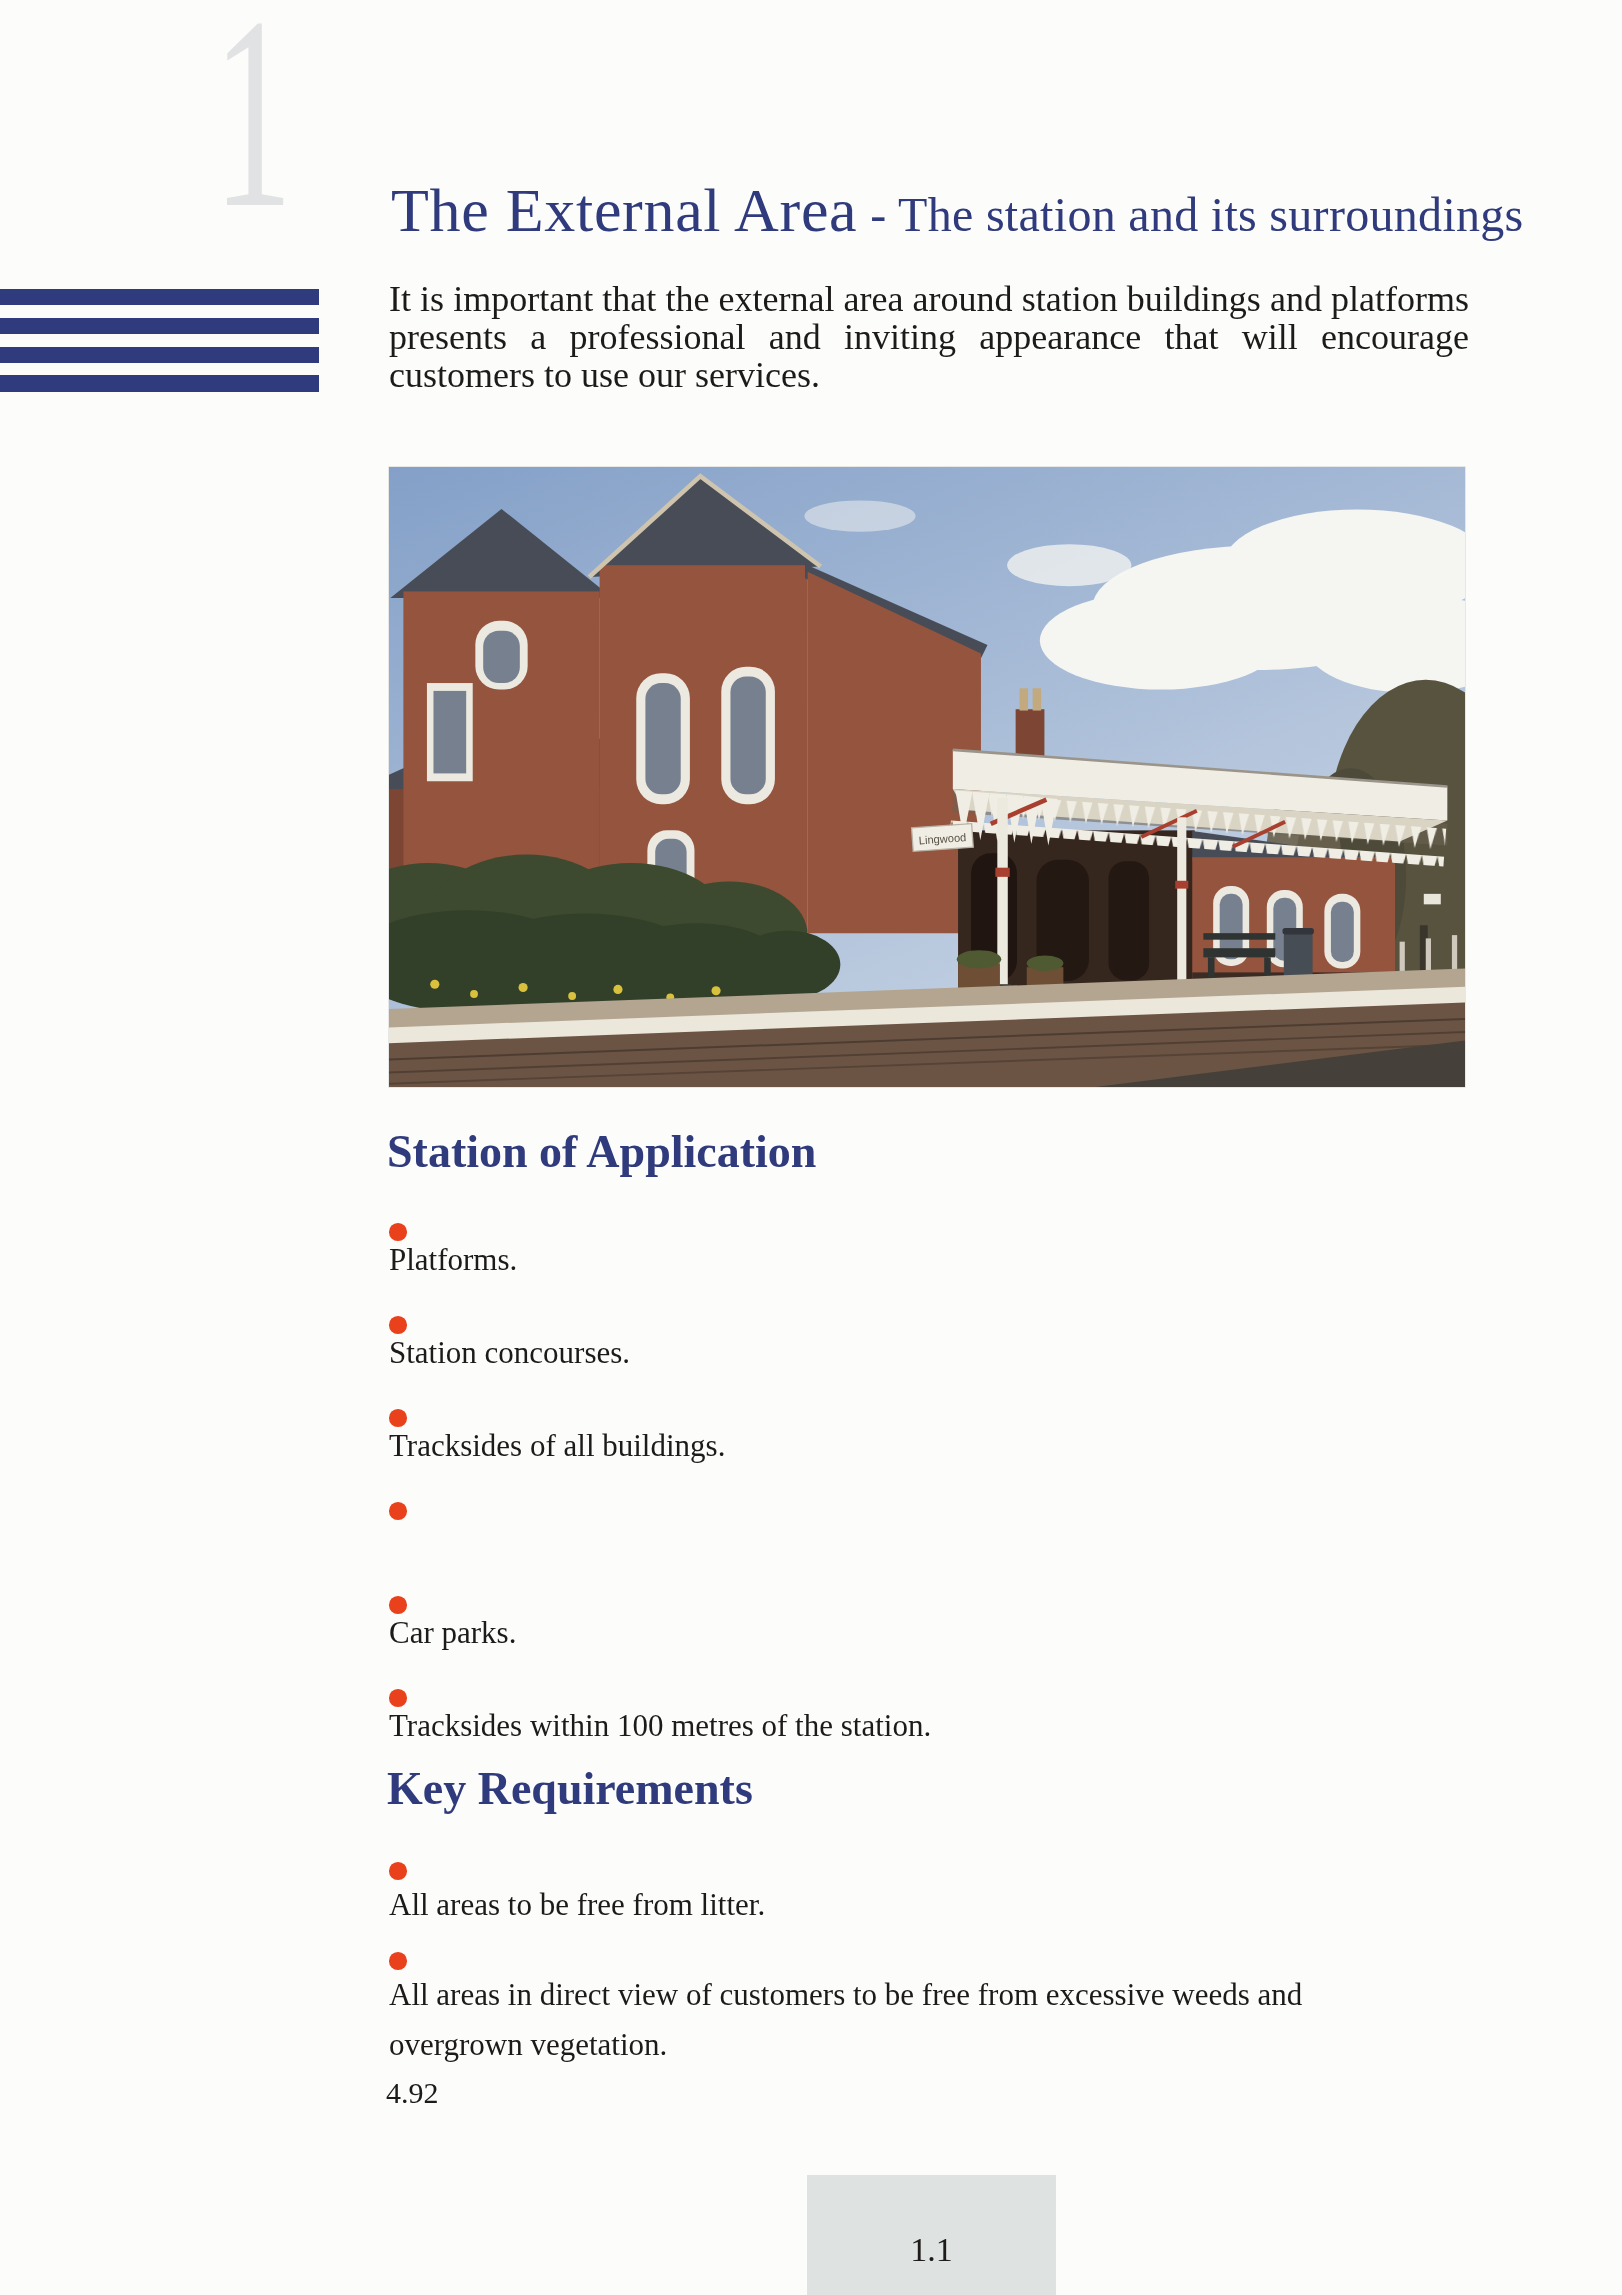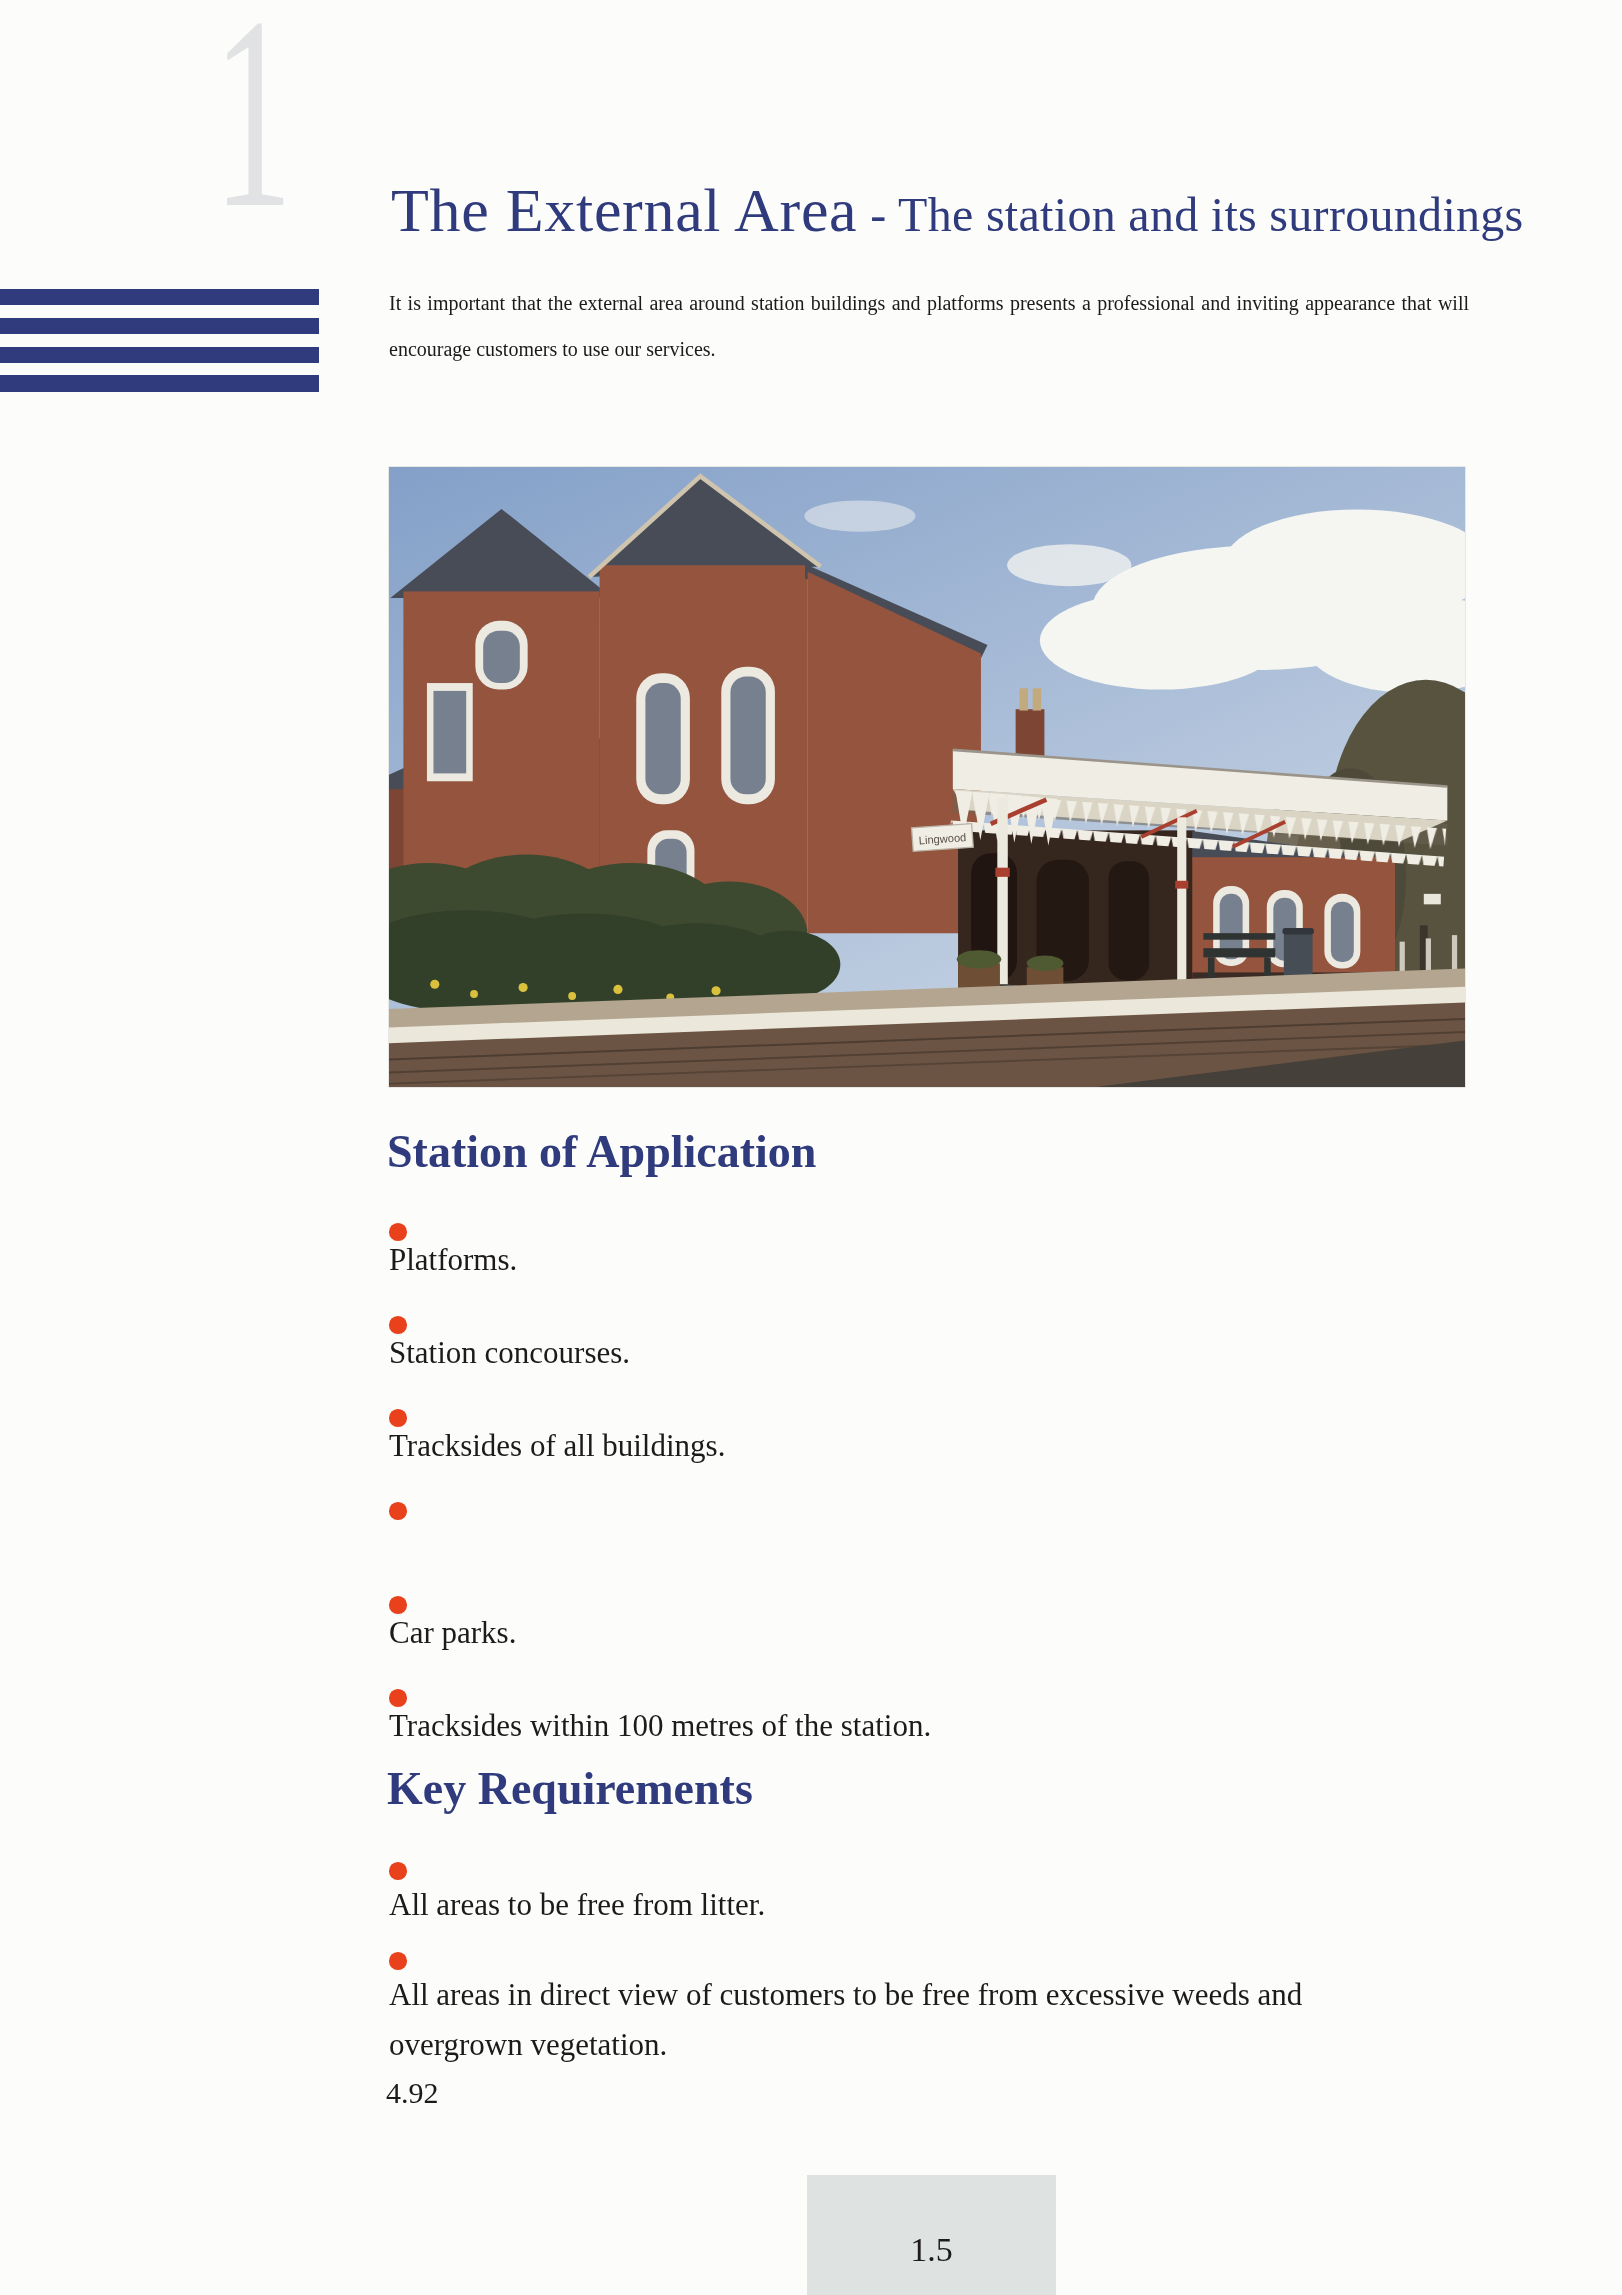--- a/index.html
+++ b/index.html
@@ -26,21 +26,21 @@
   .stripe:last-child{margin-bottom:0;}
 
   
   .title{position:absolute;left:391px;top:165px;display:flex;align-items:baseline;white-space:nowrap;color:var(--navy,#2f3b7c);font-weight:400;}
   .title-main{font-size:62px;line-height:1;letter-spacing:0.7px;}
   .title-sub{font-size:48px;line-height:1;margin-left:13px;letter-spacing:0.3px;}
 
   
   .intro{
     position:absolute;left:389px;top:280px;width:1080px;
-    font-size:20px;line-height:46px;text-align:justify;
+    font-size:36px;line-height:38px;text-align:justify;
     color:var(--ink,#1c1b19);margin:0;
   }
 
   
   .photo{position:absolute;left:389px;top:467px;width:1076px;height:620px;margin:0;box-shadow:0 0 0 0.7px rgba(0,0,0,.12);}
   .photo svg{display:block;width:100%;height:100%;}
 
   
   .section-heading{
     position:absolute;left:387px;margin:0;
@@ -307,17 +307,17 @@
     </li>
     <li class="bullet-item tall k2">
       <span class="dot"></span>
       <span class="bullet-text narrow">All areas in direct view of customers to be free from excessive weeds and overgrown vegetation.</span>
     </li>
   </ul>
 
   <div class="section-ref">4.92</div>
 
   <div class="page-tab">
-    <span class="page-number">1.5</span>
+    <span class="page-number">1.1</span>
   </div>
 
 </div>
 
 
 </body></html>

